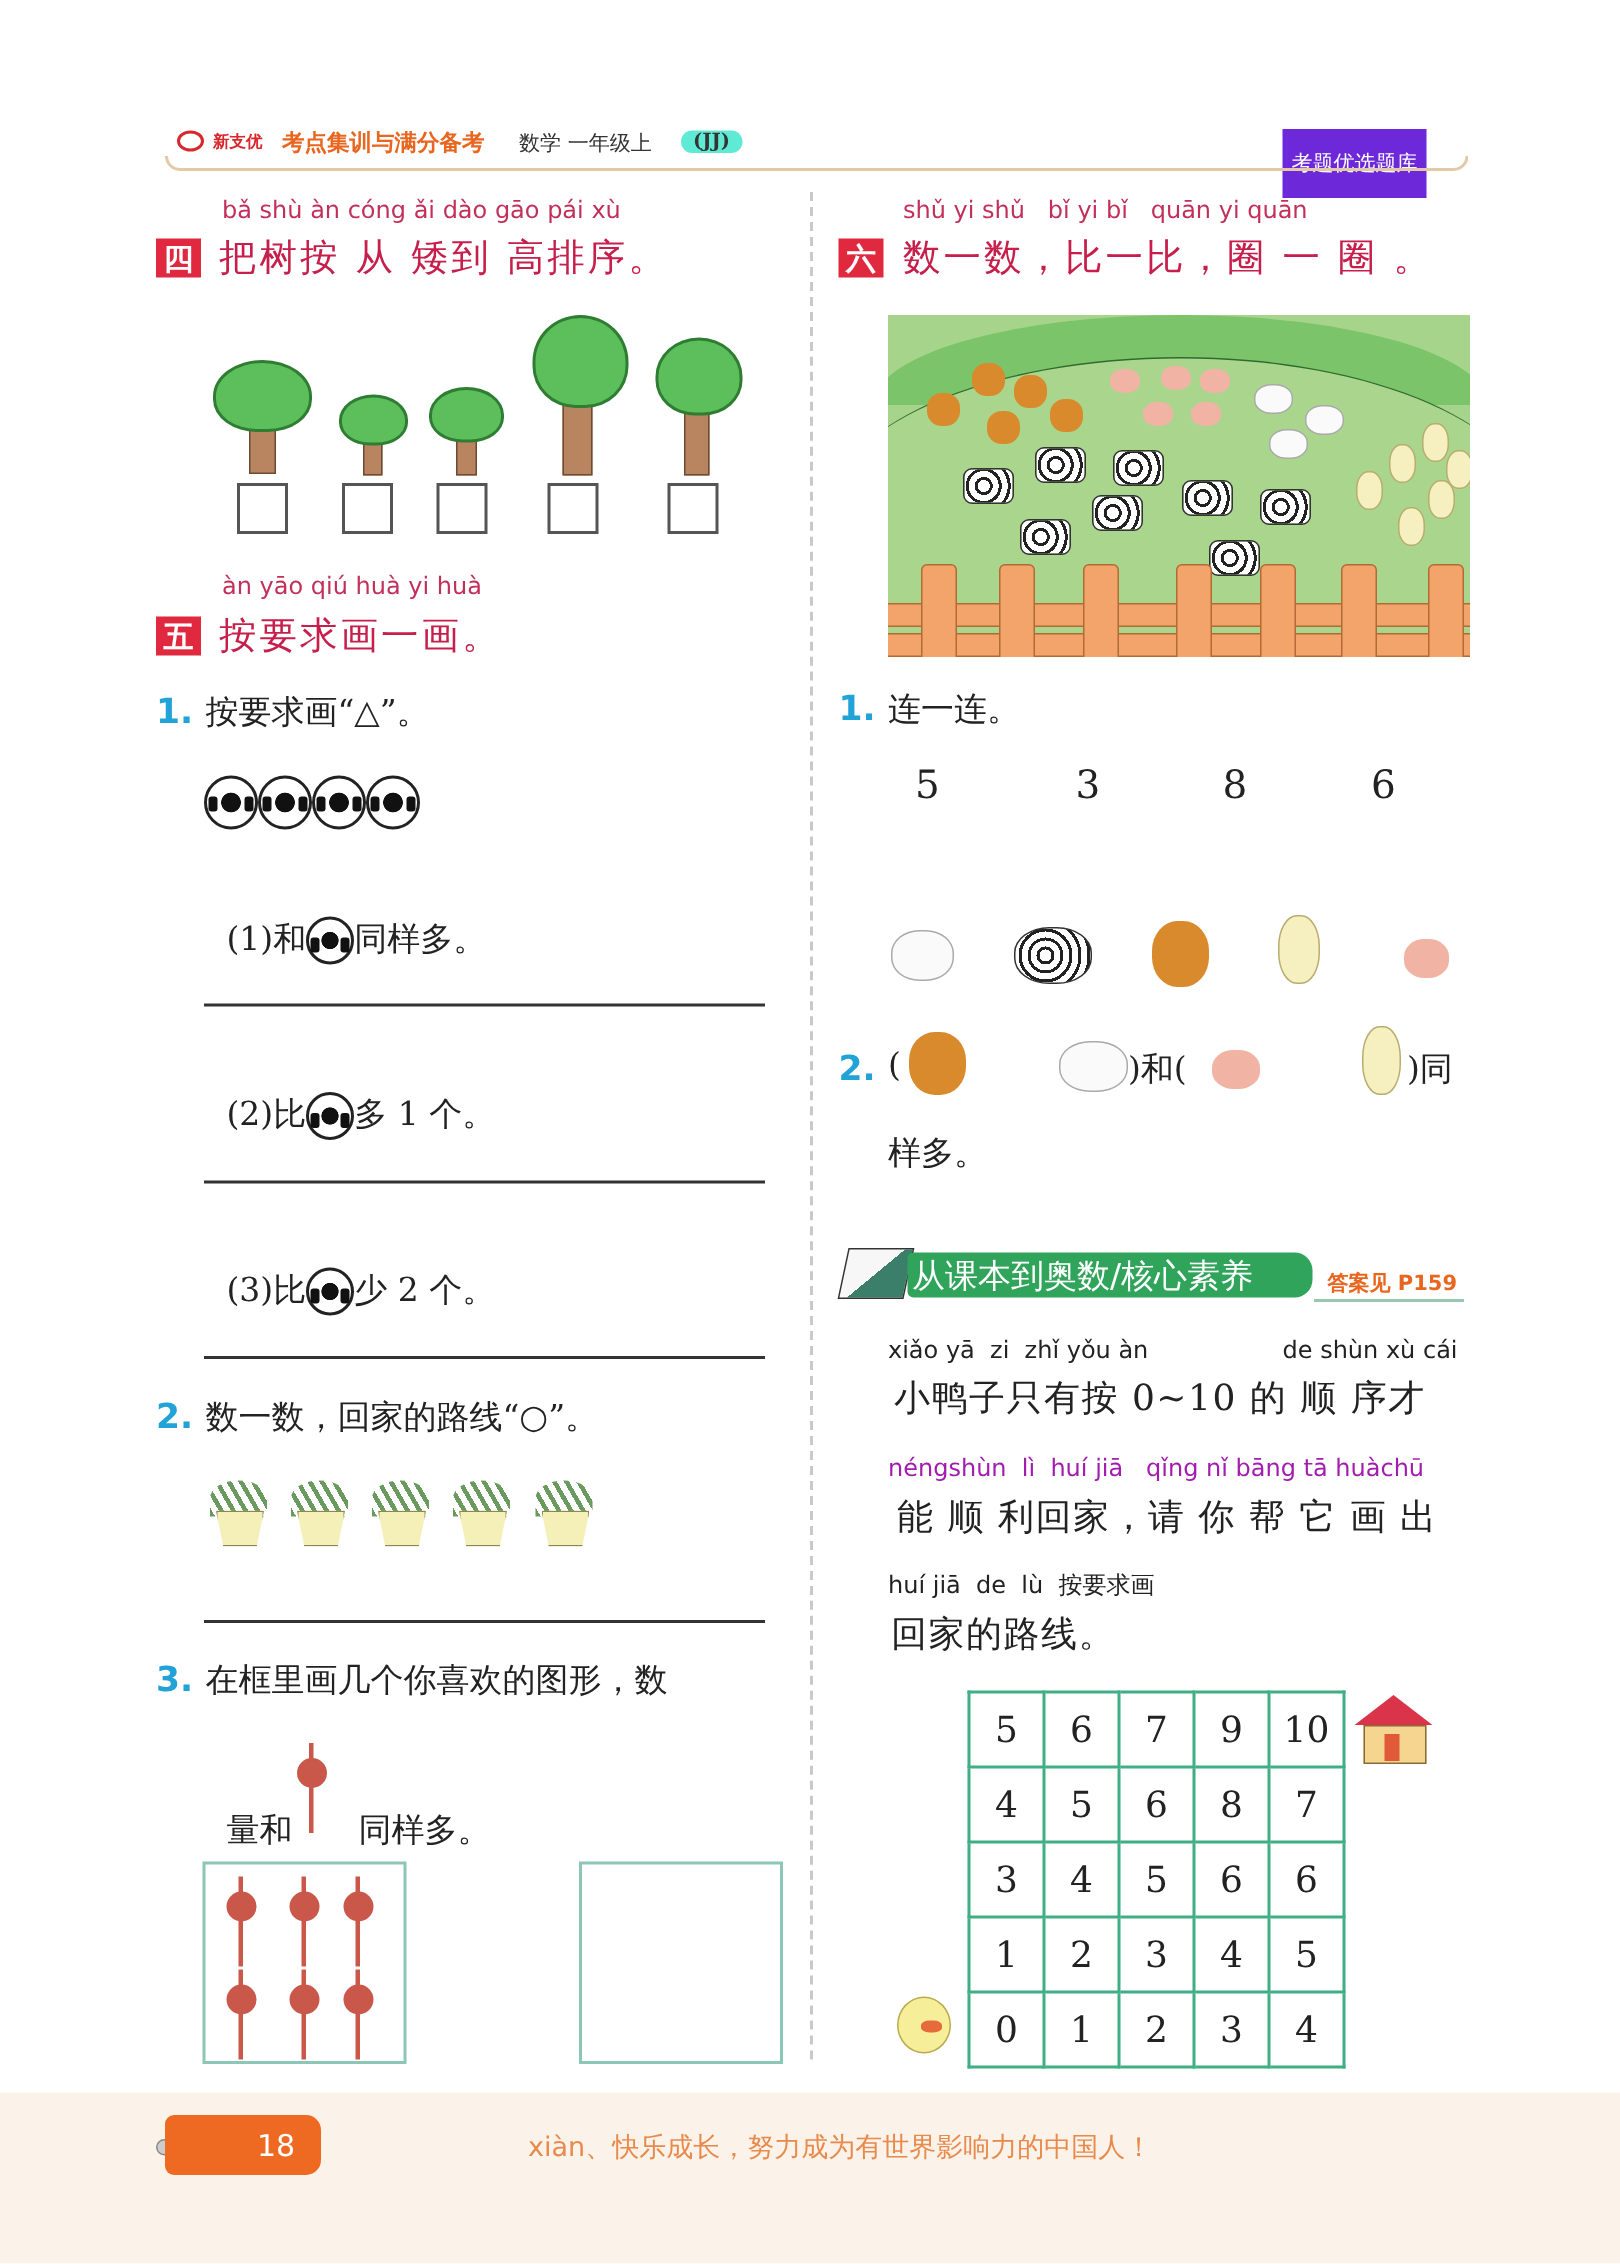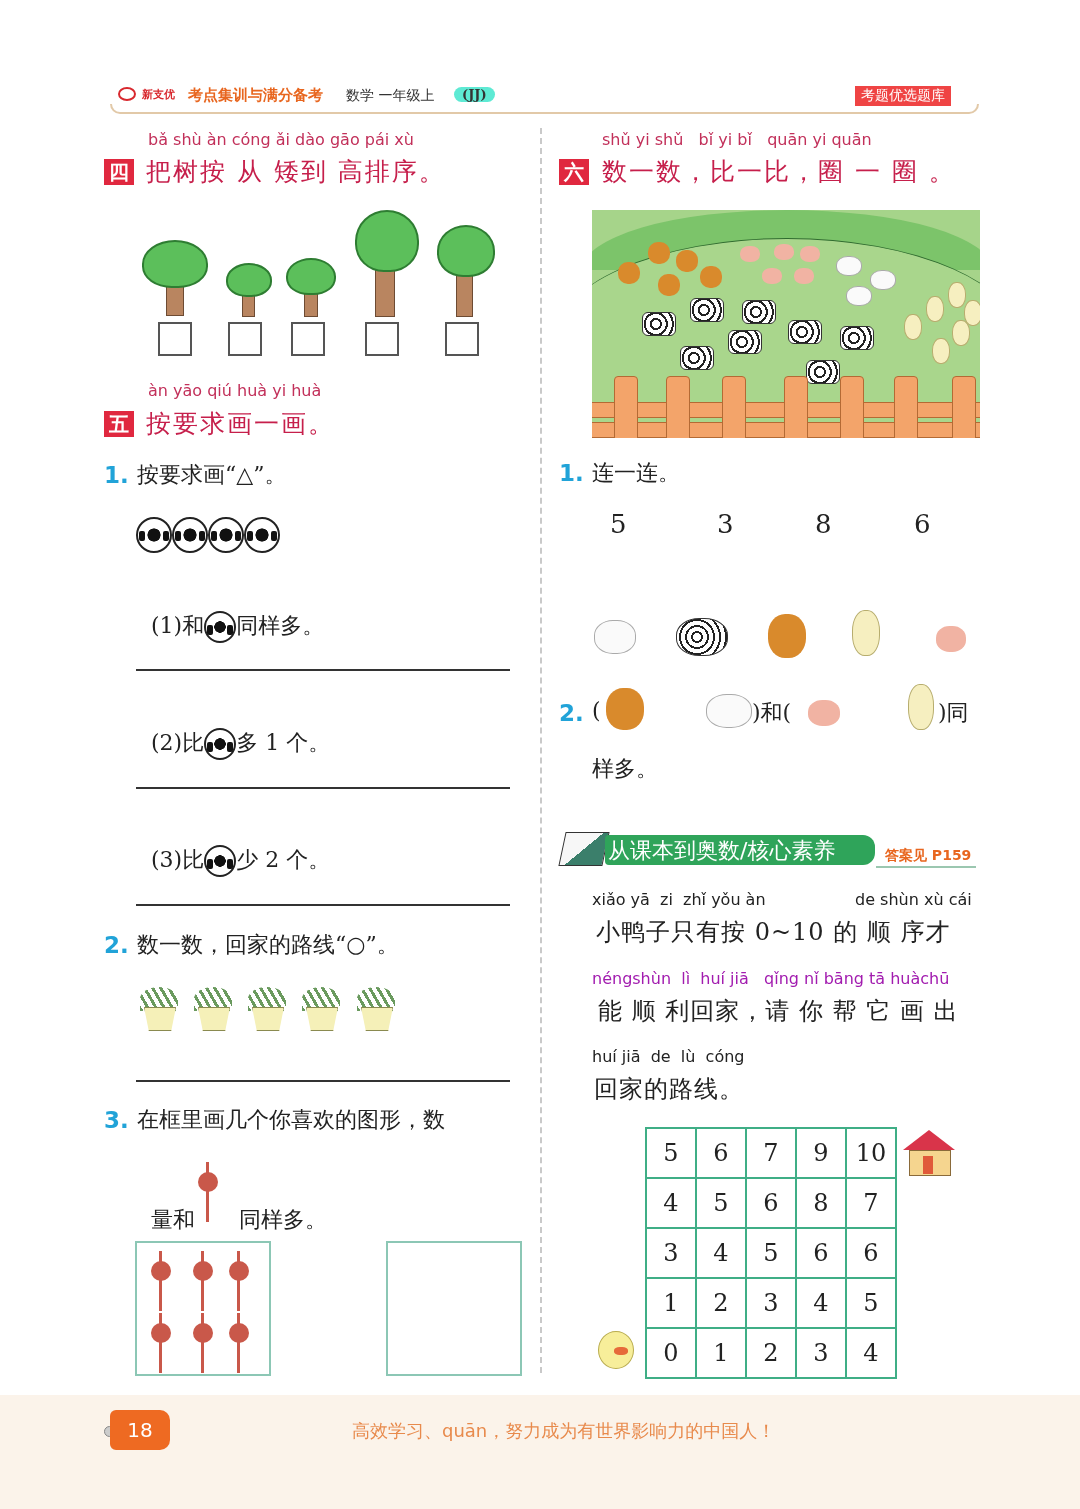--- a/index.html
+++ b/index.html
@@ -7,21 +7,21 @@
          font-family:"DejaVu Serif", serif; color:#222; }
   .abs { position:absolute; }
   .sans { font-family:"DejaVu Sans", sans-serif; }
   
   .hdr-line { left:110px; top:104px; width:865px; height:8px; border-bottom:2px solid #e2c9a8; border-left:2px solid #e2c9a8; border-right:2px solid #e2c9a8; border-radius:0 0 14px 14px; }
   .logo { left:118px; top:87px; width:18px; height:14px; border:2px solid #d8282e; border-radius:50%; box-sizing:border-box; }
   .brand { left:142px; top:87px; font-size:11px; color:#d8282e; font-weight:bold; }
   .series { left:188px; top:86px; font-size:15px; color:#e8661f; font-weight:bold; }
   .subject { left:346px; top:87px; font-size:14px; color:#333; }
   .edition { left:454px; top:87px; font-size:13px; color:#333; background:#5eead4; border-radius:10px; padding:0 8px; font-weight:bold; }
-  .tag { left:855px; top:86px; font-size:14px; color:#fff; background:#ef4444; padding:1px 6px; }
+  .tag { left:855px; top:86px; font-size:14px; color:#fff; background:#6d28d9; padding:14px 6px; }
   
   .vdiv { left:540px; top:128px; height:1245px; border-left:2px dashed #c9c9c9; }
   
   .pinyin { font-family:"DejaVu Sans", sans-serif; font-size:16px; color:#c2305a; white-space:pre; }
   .sec-badge { width:30px; height:26px; background:#e0283f; color:#fff; font-size:20px; font-weight:bold; text-align:center; line-height:26px; font-family:"DejaVu Sans", sans-serif; }
   .sec-title { font-size:25px; color:#c61f4b; font-family:"DejaVu Sans", sans-serif; letter-spacing:2px; white-space:pre; }
   .qnum { font-family:"DejaVu Sans", sans-serif; font-size:23px; color:#21a3d8; font-weight:bold; }
   .qtext { font-size:22px; color:#222; white-space:pre; }
   .line { height:0; border-top:2px solid #333; }
   
@@ -70,21 +70,21 @@
   table.maze td { width:48px; height:48px; border:2px solid #3fae86; text-align:center; vertical-align:middle; font-size:24px; color:#222; padding:0; }
   .house { left:903px; top:1130px; width:52px; height:46px; }
   .house .roof { position:absolute; left:0; top:0; width:0; height:0; border-left:26px solid transparent; border-right:26px solid transparent; border-bottom:20px solid #d9344a; }
   .house .wall { position:absolute; left:6px; top:20px; width:40px; height:24px; background:#f5d58f; border:1px solid #8a6a3a; }
   .house .door { position:absolute; left:20px; top:26px; width:10px; height:18px; background:#e05a3a; }
   .chick { left:594px; top:1325px; width:42px; height:46px; }
   .chick .body { position:absolute; left:4px; top:6px; width:34px; height:36px; background:#f7ee9a; border:1px solid #b9ac4e; border-radius:50%; }
   .chick .beak { position:absolute; left:20px; top:22px; width:14px; height:8px; background:#e66a3a; border-radius:40%; }
   
   .footer { left:0; top:1395px; width:1080px; height:114px; background:#fbf3ea; }
-  .pg-tag { left:110px; top:1410px; width:60px; height:40px; background:#ee6a22; border-radius:6px 10px 10px 6px; color:#fff; font-family:"DejaVu Sans", sans-serif; font-size:20px; text-align:center; line-height:40px; }
+  .pg-tag { left:110px; top:1410px; width:60px; height:40px; background:#ee6a22; border-radius:6px 10px 10px 6px; color:#fff; font-family:"DejaVu Sans", sans-serif; font-size:20px; text-align:center; line-height:40px;padding-left:44px; }
   .pg-hole { left:104px; top:1426px; width:9px; height:9px; background:#ccc; border-radius:50%; border:1px solid #888; }
   .motto { left:352px; top:1419px; font-family:"DejaVu Sans", sans-serif; font-size:18px; color:#e88a4c; }
 </style>
 </head>
 <body>
 
 <div class="abs logo"></div>
 <div class="abs brand sans">新支优</div>
 <div class="abs series sans">考点集训与满分备考</div>
 <div class="abs subject sans">数学 一年级上</div>
@@ -295,21 +295,21 @@
 <div class="abs banner"></div>
 <div class="abs banner-text">从课本到奥数/核心素养</div>
 <div class="abs answer">答案见 P159</div>
 <div class="abs banner-rule"></div>
 
 <div class="abs pinyin" style="left:592px;top:890px;color:#222;">xiǎo yā  zi  zhǐ yǒu àn</div>
 <div class="abs pinyin" style="left:855px;top:890px;color:#222;">de shùn xù cái</div>
 <div class="abs qtext" style="left:596px;top:916px;font-size:24px;letter-spacing:1px;">小鸭子只有按 0~10 的 顺 序才</div>
 <div class="abs pinyin" style="left:592px;top:969px;color:#a21caf;">néngshùn  lì  huí jiā   qǐng nǐ bāng tā huàchū</div>
 <div class="abs qtext" style="left:598px;top:995px;font-size:24px;letter-spacing:1px;">能 顺 利回家，请 你 帮 它 画 出</div>
-<div class="abs pinyin" style="left:592px;top:1047px;color:#222;">huí jiā  de  lù  cóng</div>
+<div class="abs pinyin" style="left:592px;top:1047px;color:#222;">huí jiā  de  lù  按要求画</div>
 <div class="abs qtext" style="left:594px;top:1073px;font-size:24px;letter-spacing:1px;">回家的路线。</div>
 
 <table class="maze">
   <tbody>
       <tr>
     <td>5</td>
     <td>6</td>
     <td>7</td>
     <td>9</td>
     <td>10</td>
@@ -351,13 +351,13 @@
     <div class="door"></div>
 </div>
 <div class="abs chick">
   <div class="body"></div>
     <div class="beak"></div>
 </div>
 
 <div class="abs footer"></div>
 <div class="abs pg-hole"></div>
 <div class="abs pg-tag">18</div>
-<div class="abs motto">高效学习、quān，努力成为有世界影响力的中国人！</div>
+<div class="abs motto">xiàn、快乐成长，努力成为有世界影响力的中国人！</div>
 
 </body></html>

